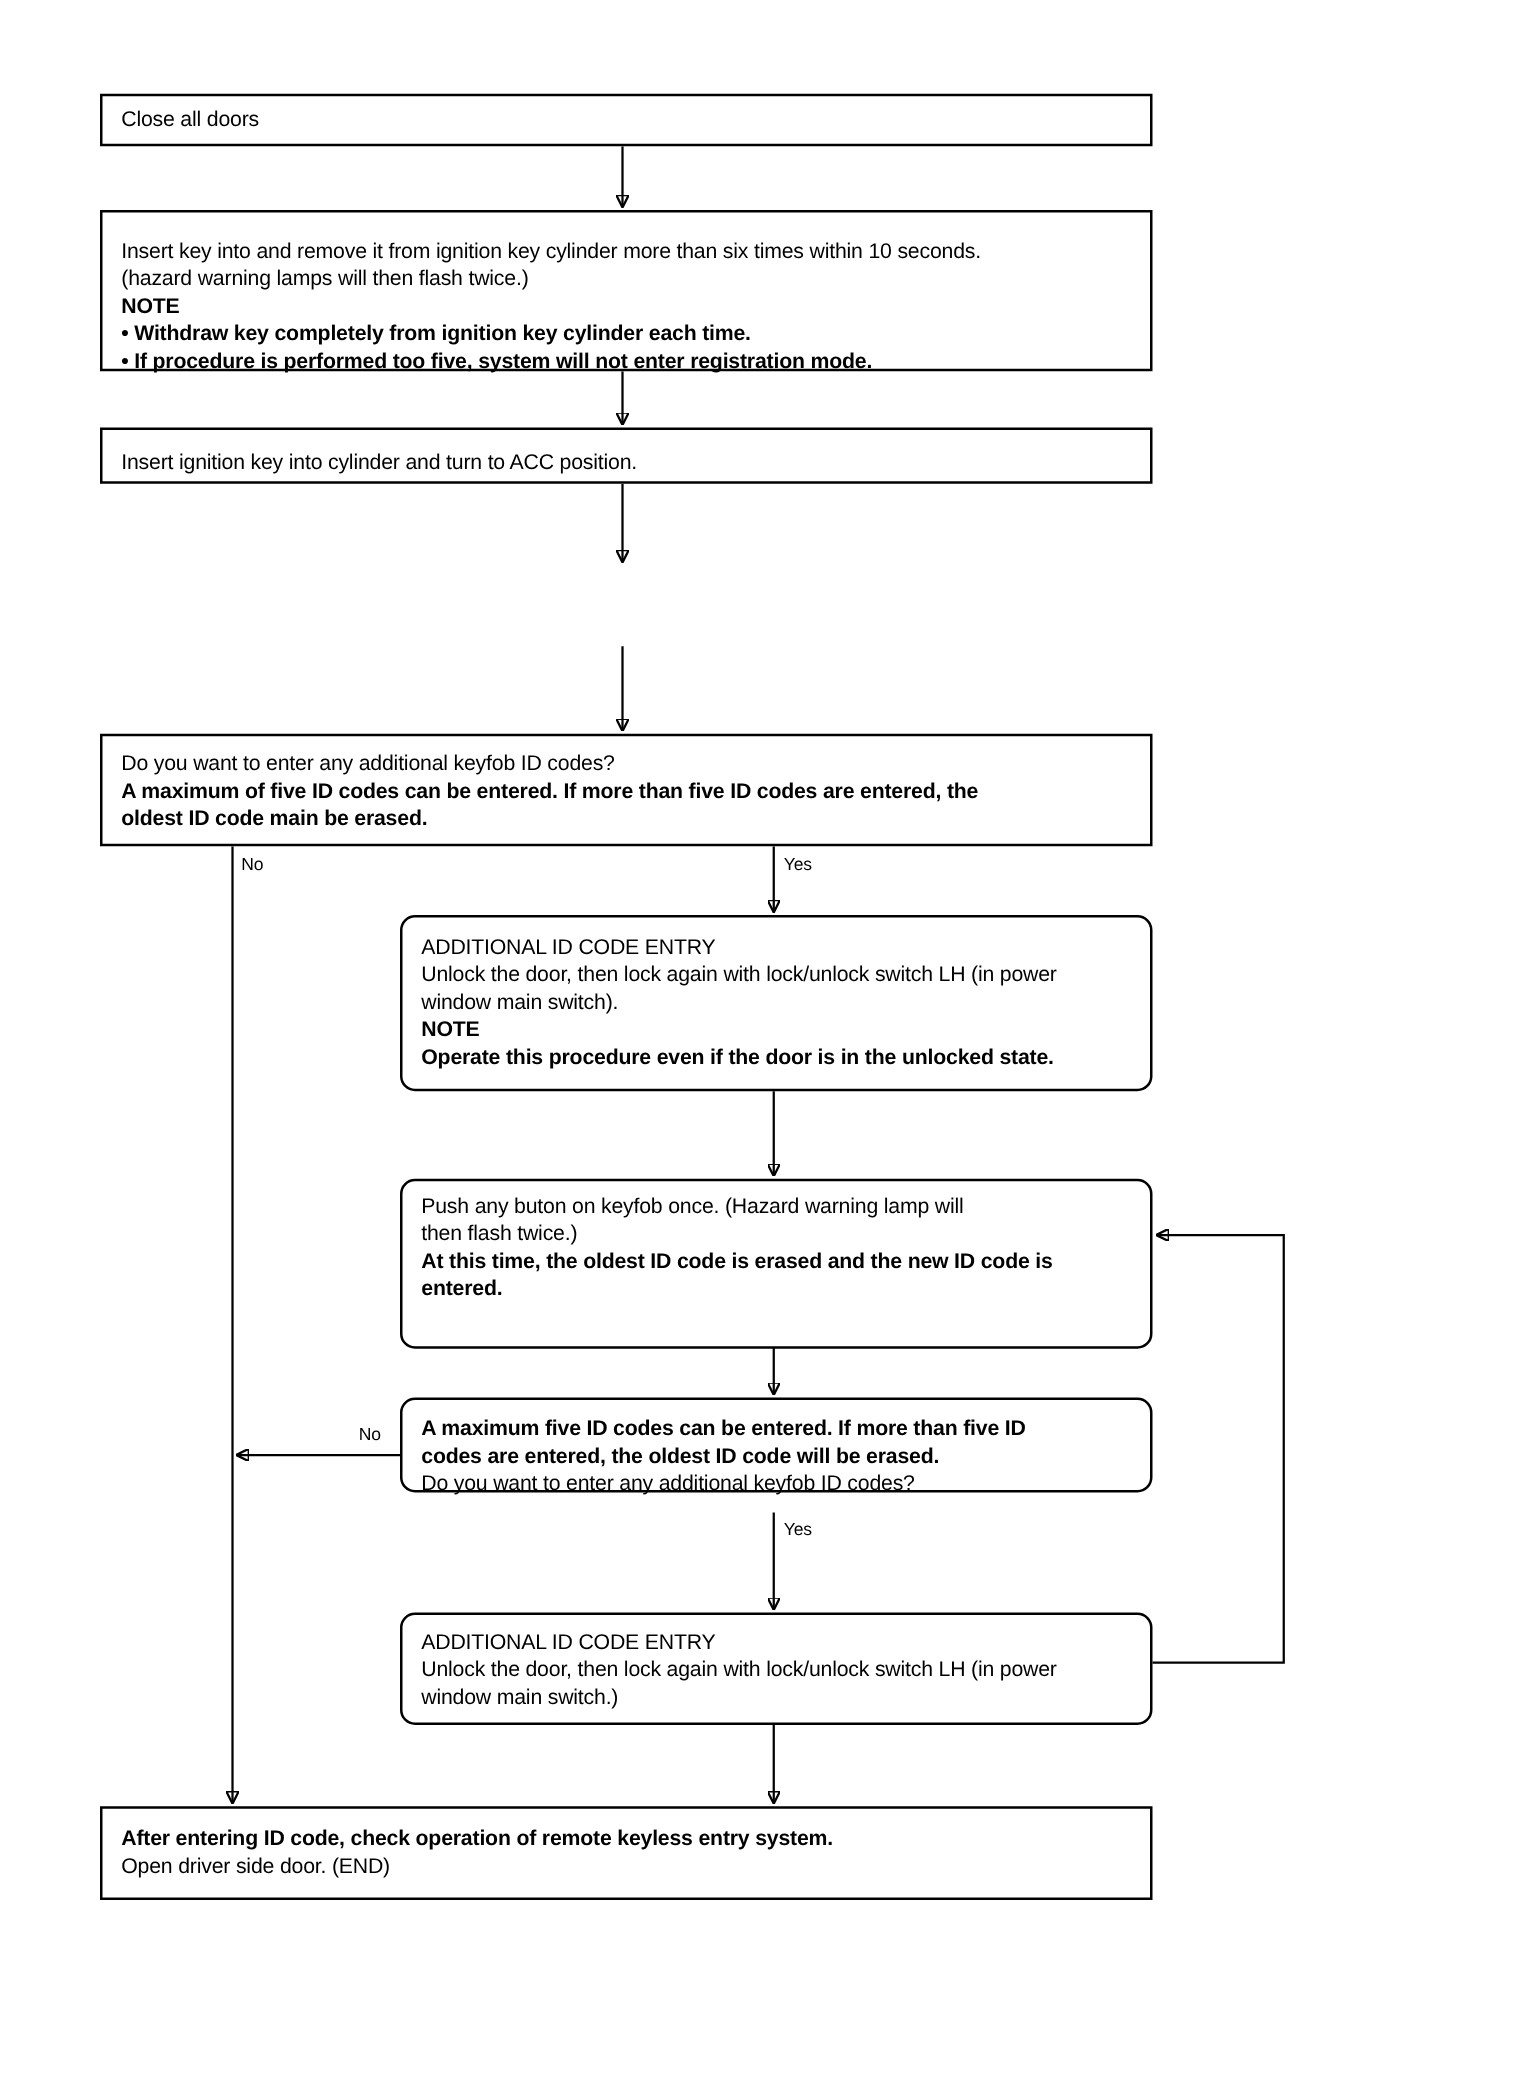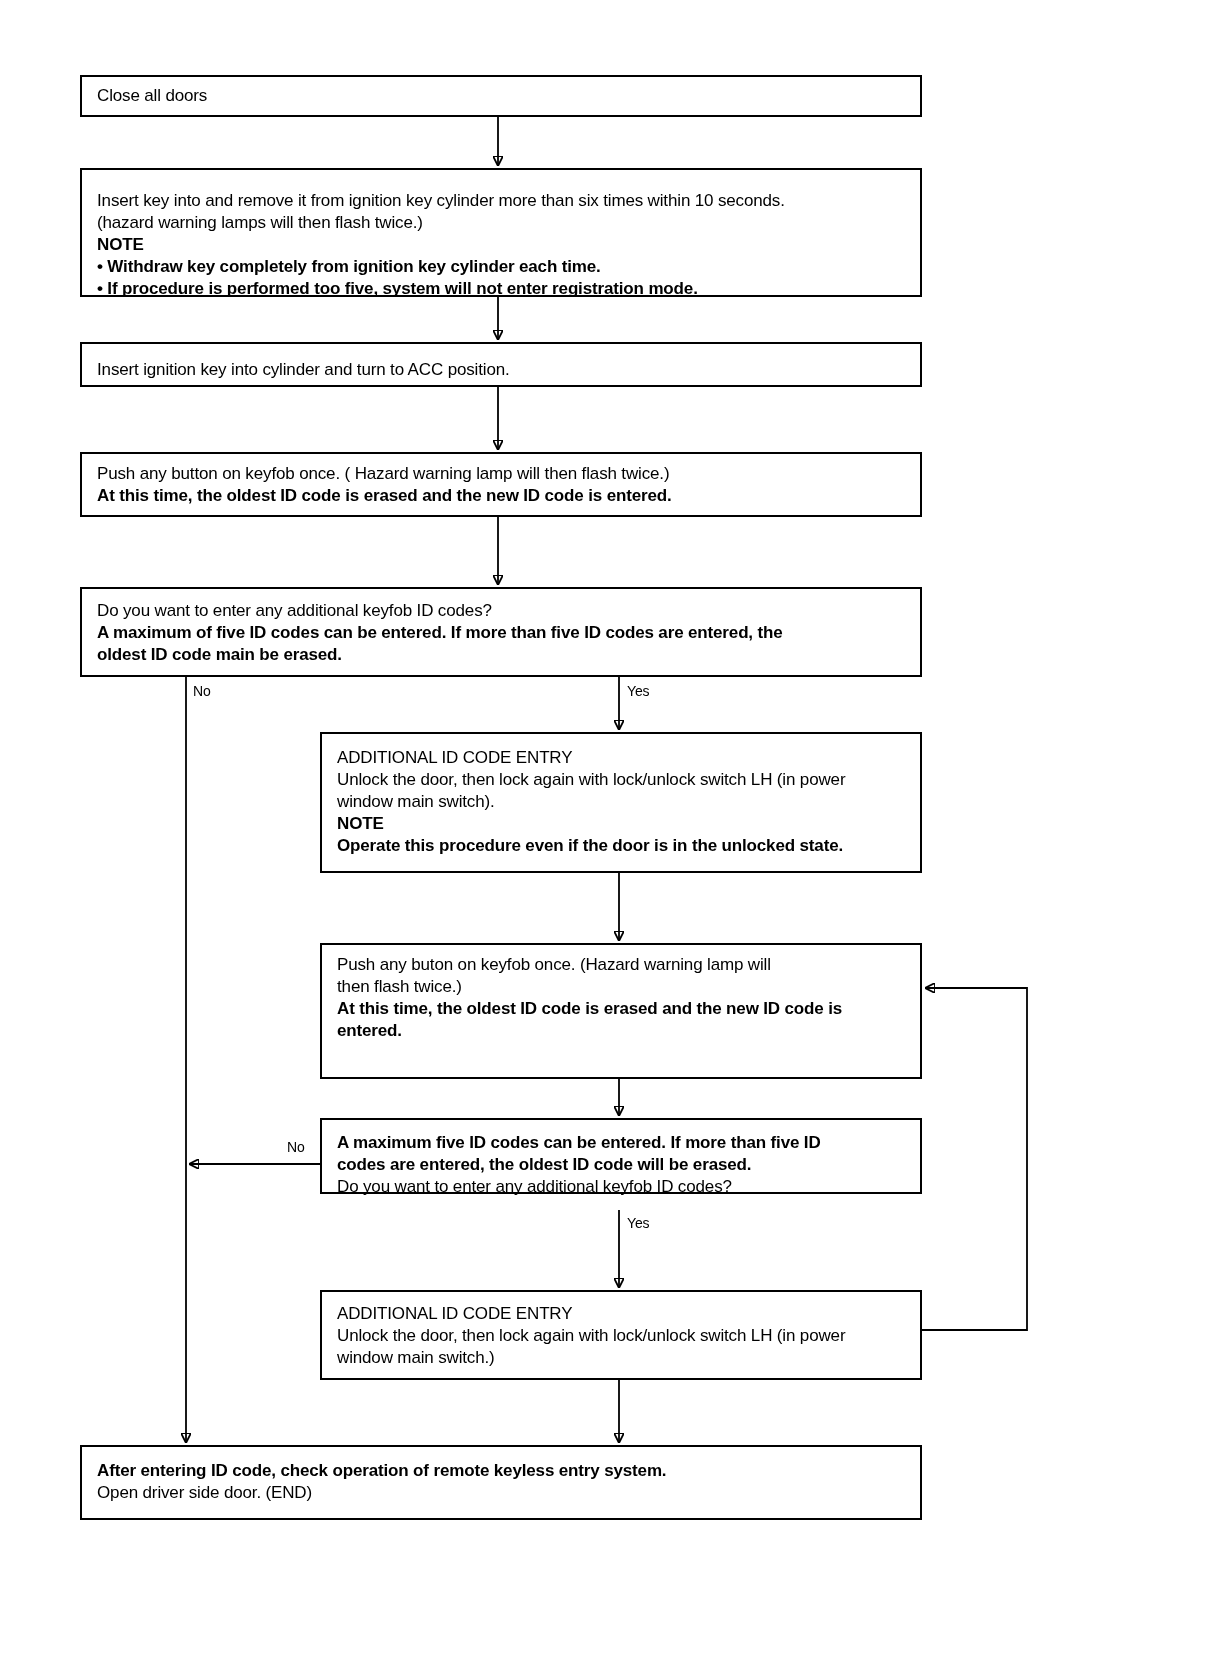--- a/index.html
+++ b/index.html
@@ -29,21 +29,21 @@
     fill: none;
   }
   .box {
     position: absolute;
     box-sizing: border-box;
     background: #ffffff;
     border: 2px solid #000000;
     padding: 9px 15px 0 15px;
   }
   .box.wide  { left: 80px;  width: 842px; }
-  .box.narrow{ left: 320px; width: 602px; }
+  .box.narrow{ left: 320px; width: 602px; border-radius: 12px; }
   .ln {
     white-space: nowrap;
     font-size: 17px;
     line-height: 22px;
     letter-spacing: -0.15px;
   }
   .ln.b { font-weight: bold; }
   .lbl {
     position: absolute;
     font-size: 14px;
@@ -86,24 +86,20 @@
     <div class="ln">(hazard warning lamps will then flash twice.)</div>
     <div class="ln b">NOTE</div>
     <div class="ln b">• Withdraw key completely from ignition key cylinder each time.</div>
     <div class="ln b">• If procedure is performed too five, system will not enter registration mode.</div>
   </div>
 
   <div class="box wide" style="top:342px;height:45px;padding-top:15px">
     <div class="ln">Insert ignition key into cylinder and turn to ACC position.</div>
   </div>
 
-  <div class="box wide" style="top:452px;height:65px;padding-top:9px">
-    <div class="ln">Push any button on keyfob once. ( Hazard warning lamp will then flash twice.)</div>
-    <div class="ln b">At this time, the oldest ID code is erased and the new ID code is entered.</div>
-  </div>
 
   <div class="box wide" style="top:587px;height:90px;padding-top:11px">
     <div class="ln">Do you want to enter any additional keyfob ID codes?</div>
     <div class="ln b">A maximum of five ID codes can be entered. If more than five ID codes are entered, the</div>
     <div class="ln b">oldest ID code main be erased.</div>
   </div>
 
   <div class="box narrow" style="top:732px;height:141px;padding-top:13px">
     <div class="ln">ADDITIONAL ID CODE ENTRY</div>
     <div class="ln">Unlock the door, then lock again with lock/unlock switch LH (in power</div>

